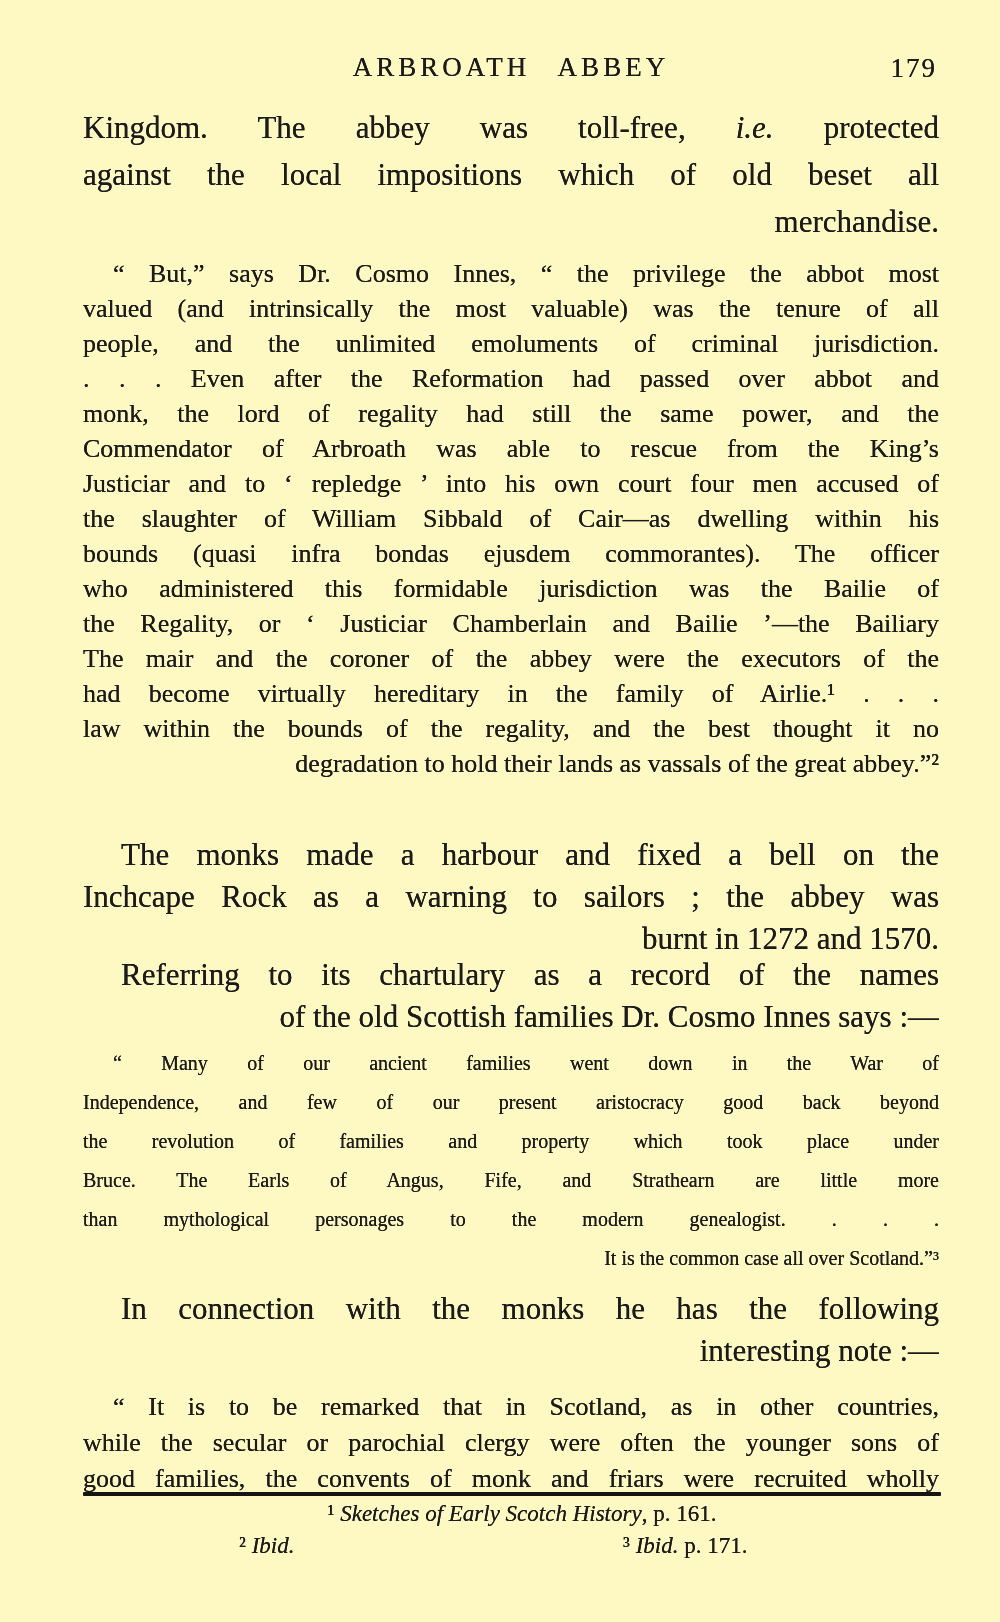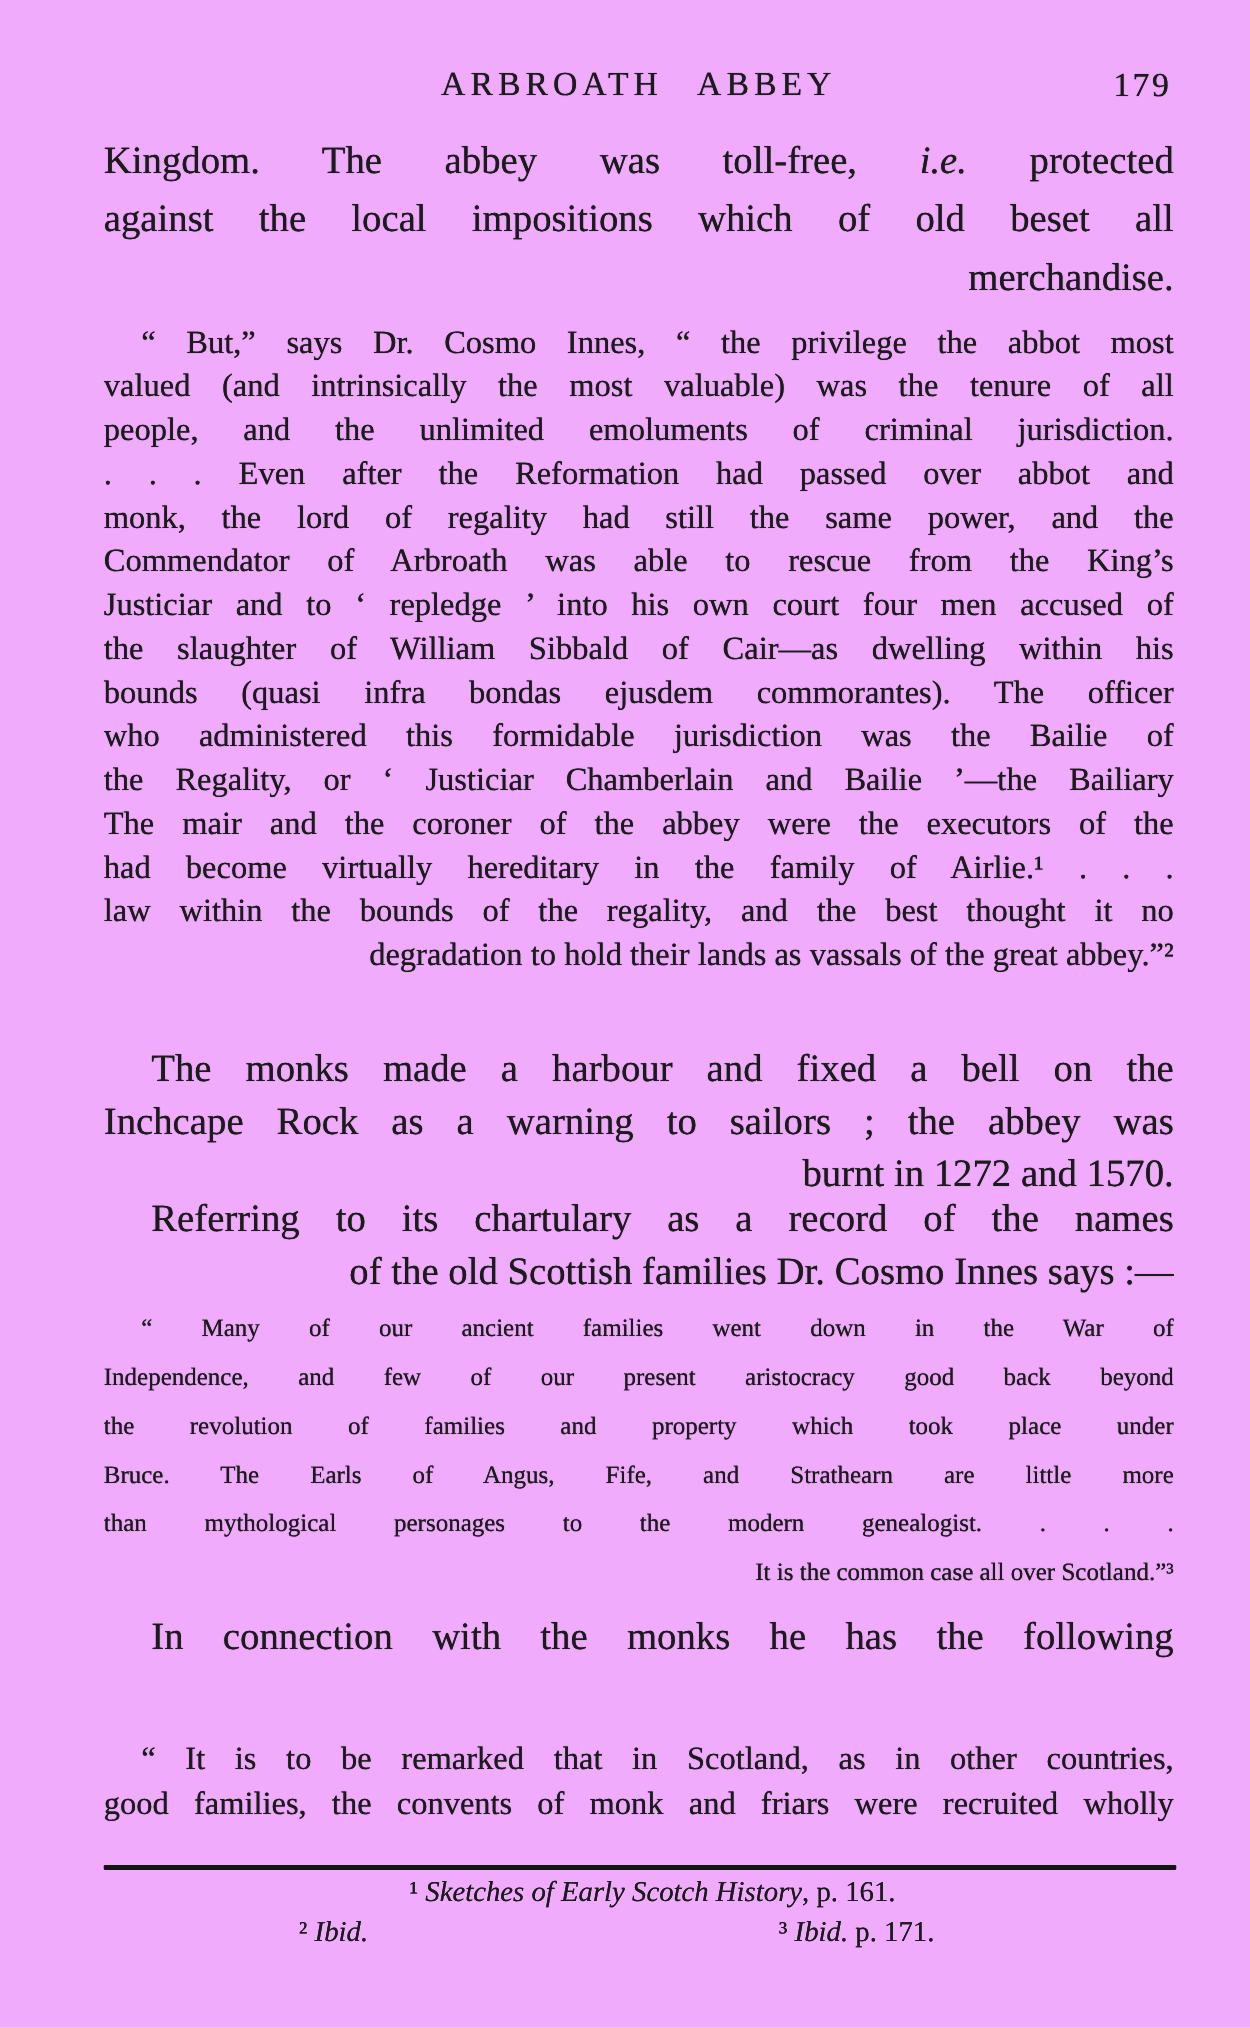--- a/index.html
+++ b/index.html
@@ -6,21 +6,21 @@
   body {
     width: 1000px; height: 1622px;
     background: #ffffff;
     font-family: "Liberation Serif", "DejaVu Serif", serif;
     color: #1b1b1b;
     position: relative;
     overflow: hidden;
   }
   .page {
     position: absolute; inset: 0;
-    background: #f0abfc;
+    background: #fef9c3;
   }
   .ink { text-shadow: 0 0 0.5px currentColor; }
 
   
   .header {
     position: absolute; left: 83px; width: 856px; top: 52px;
     font-size: 27px;
   }
   .running-title {
     text-align: center;
@@ -123,23 +123,25 @@
       <div class="block blockquote ink" id="quote-2">
         <div class="pline indent"><span>“ Many of our ancient families went down in the War of</span></div>
         <div class="pline"><span>Independence, and few of our present aristocracy good back beyond</span></div>
         <div class="pline"><span>the revolution of families and property which took place under</span></div>
         <div class="pline"><span>Bruce.   The Earls of Angus, Fife, and Strathearn are little more</span></div>
         <div class="pline"><span>than mythological personages to the modern genealogist. . . .</span></div>
         <div class="pline noj"><span>It is the common case all over Scotland.”³</span></div>
       </div>
       <div class="block paragraph ink" id="para-4">
         <div class="pline indent"><span>In connection with the monks he has the following</span></div>
+        <div class="pline noj"><span>interesting note :—</span></div>
       </div>
       <div class="block blockquote ink" id="quote-3">
         <div class="pline indent"><span>“ It is to be remarked that in Scotland, as in other countries,</span></div>
+        <div class="pline"><span>while the secular or parochial clergy were often the younger sons of</span></div>
         <div class="pline"><span>good families, the convents of monk and friars were recruited wholly</span></div>
       </div>
     </div>
 
   <div class="footnote-rule"></div>
 
   <div class="footnote fn1"><span>¹ </span><span class="it">Sketches of Early Scotch History</span><span>, p. 161.</span></div>
 
   <div class="footnote fn2">
     <span class="fn-left"><span>² </span><span class="it">Ibid.</span></span>

